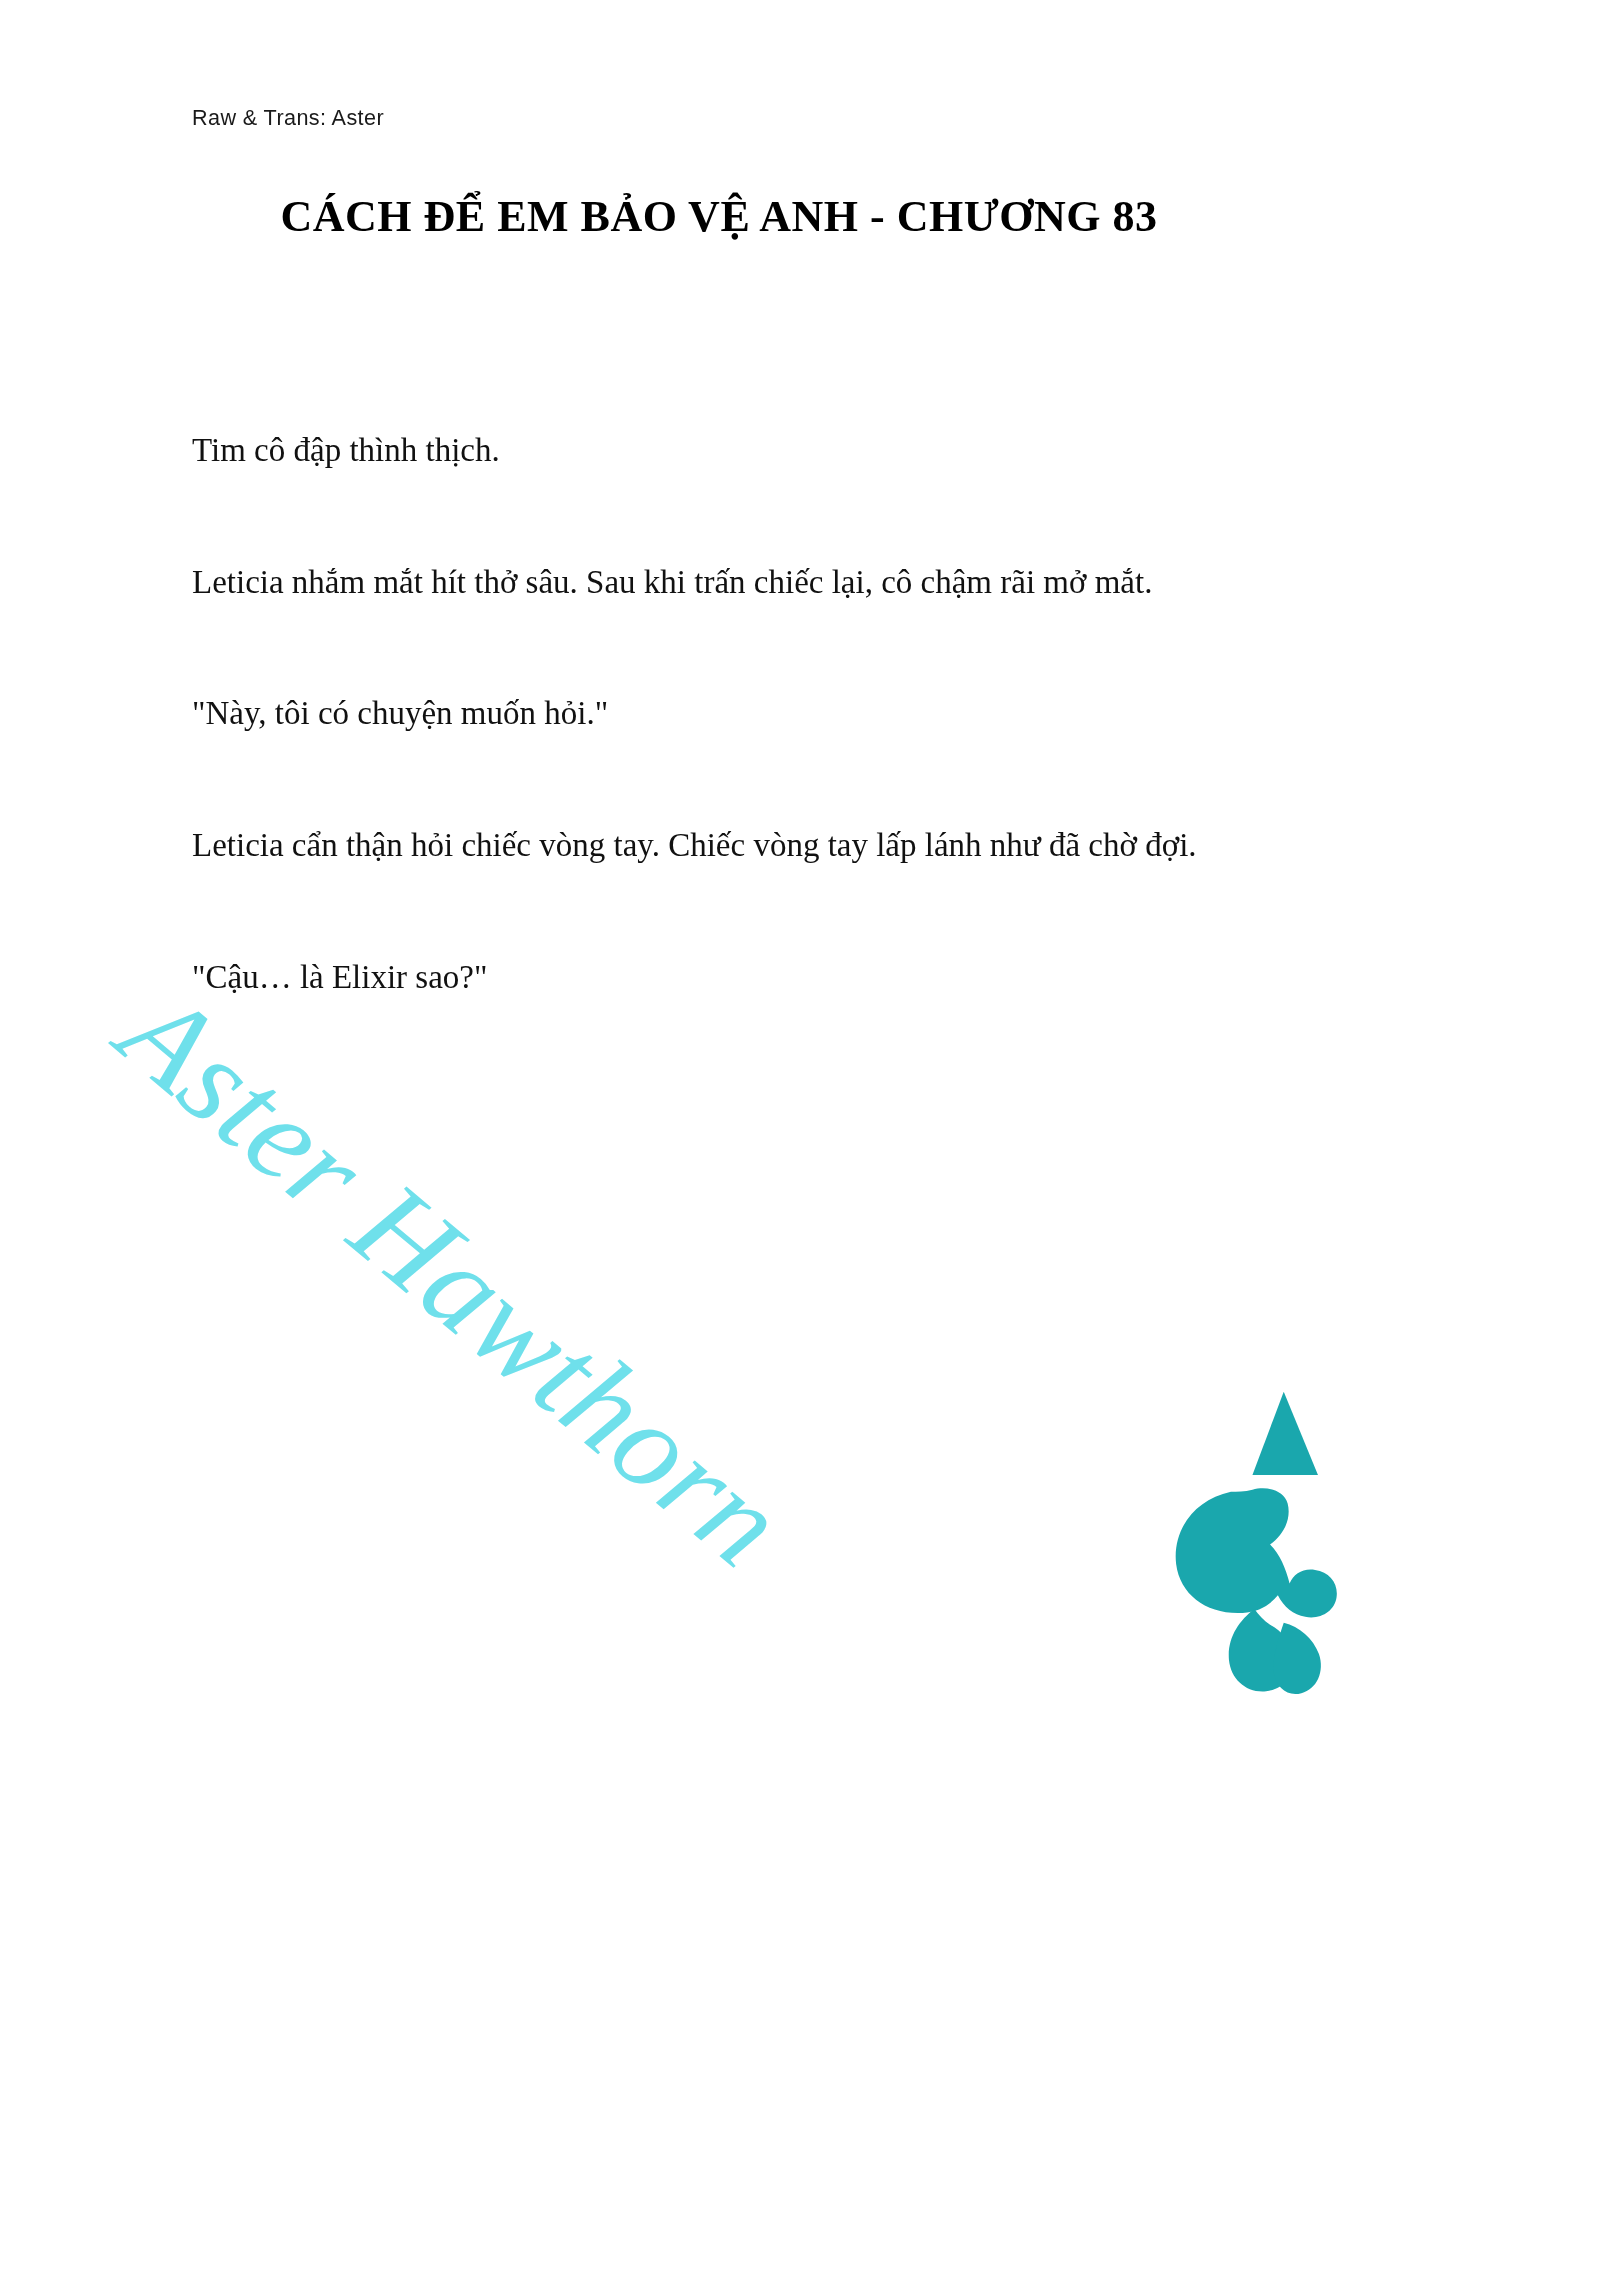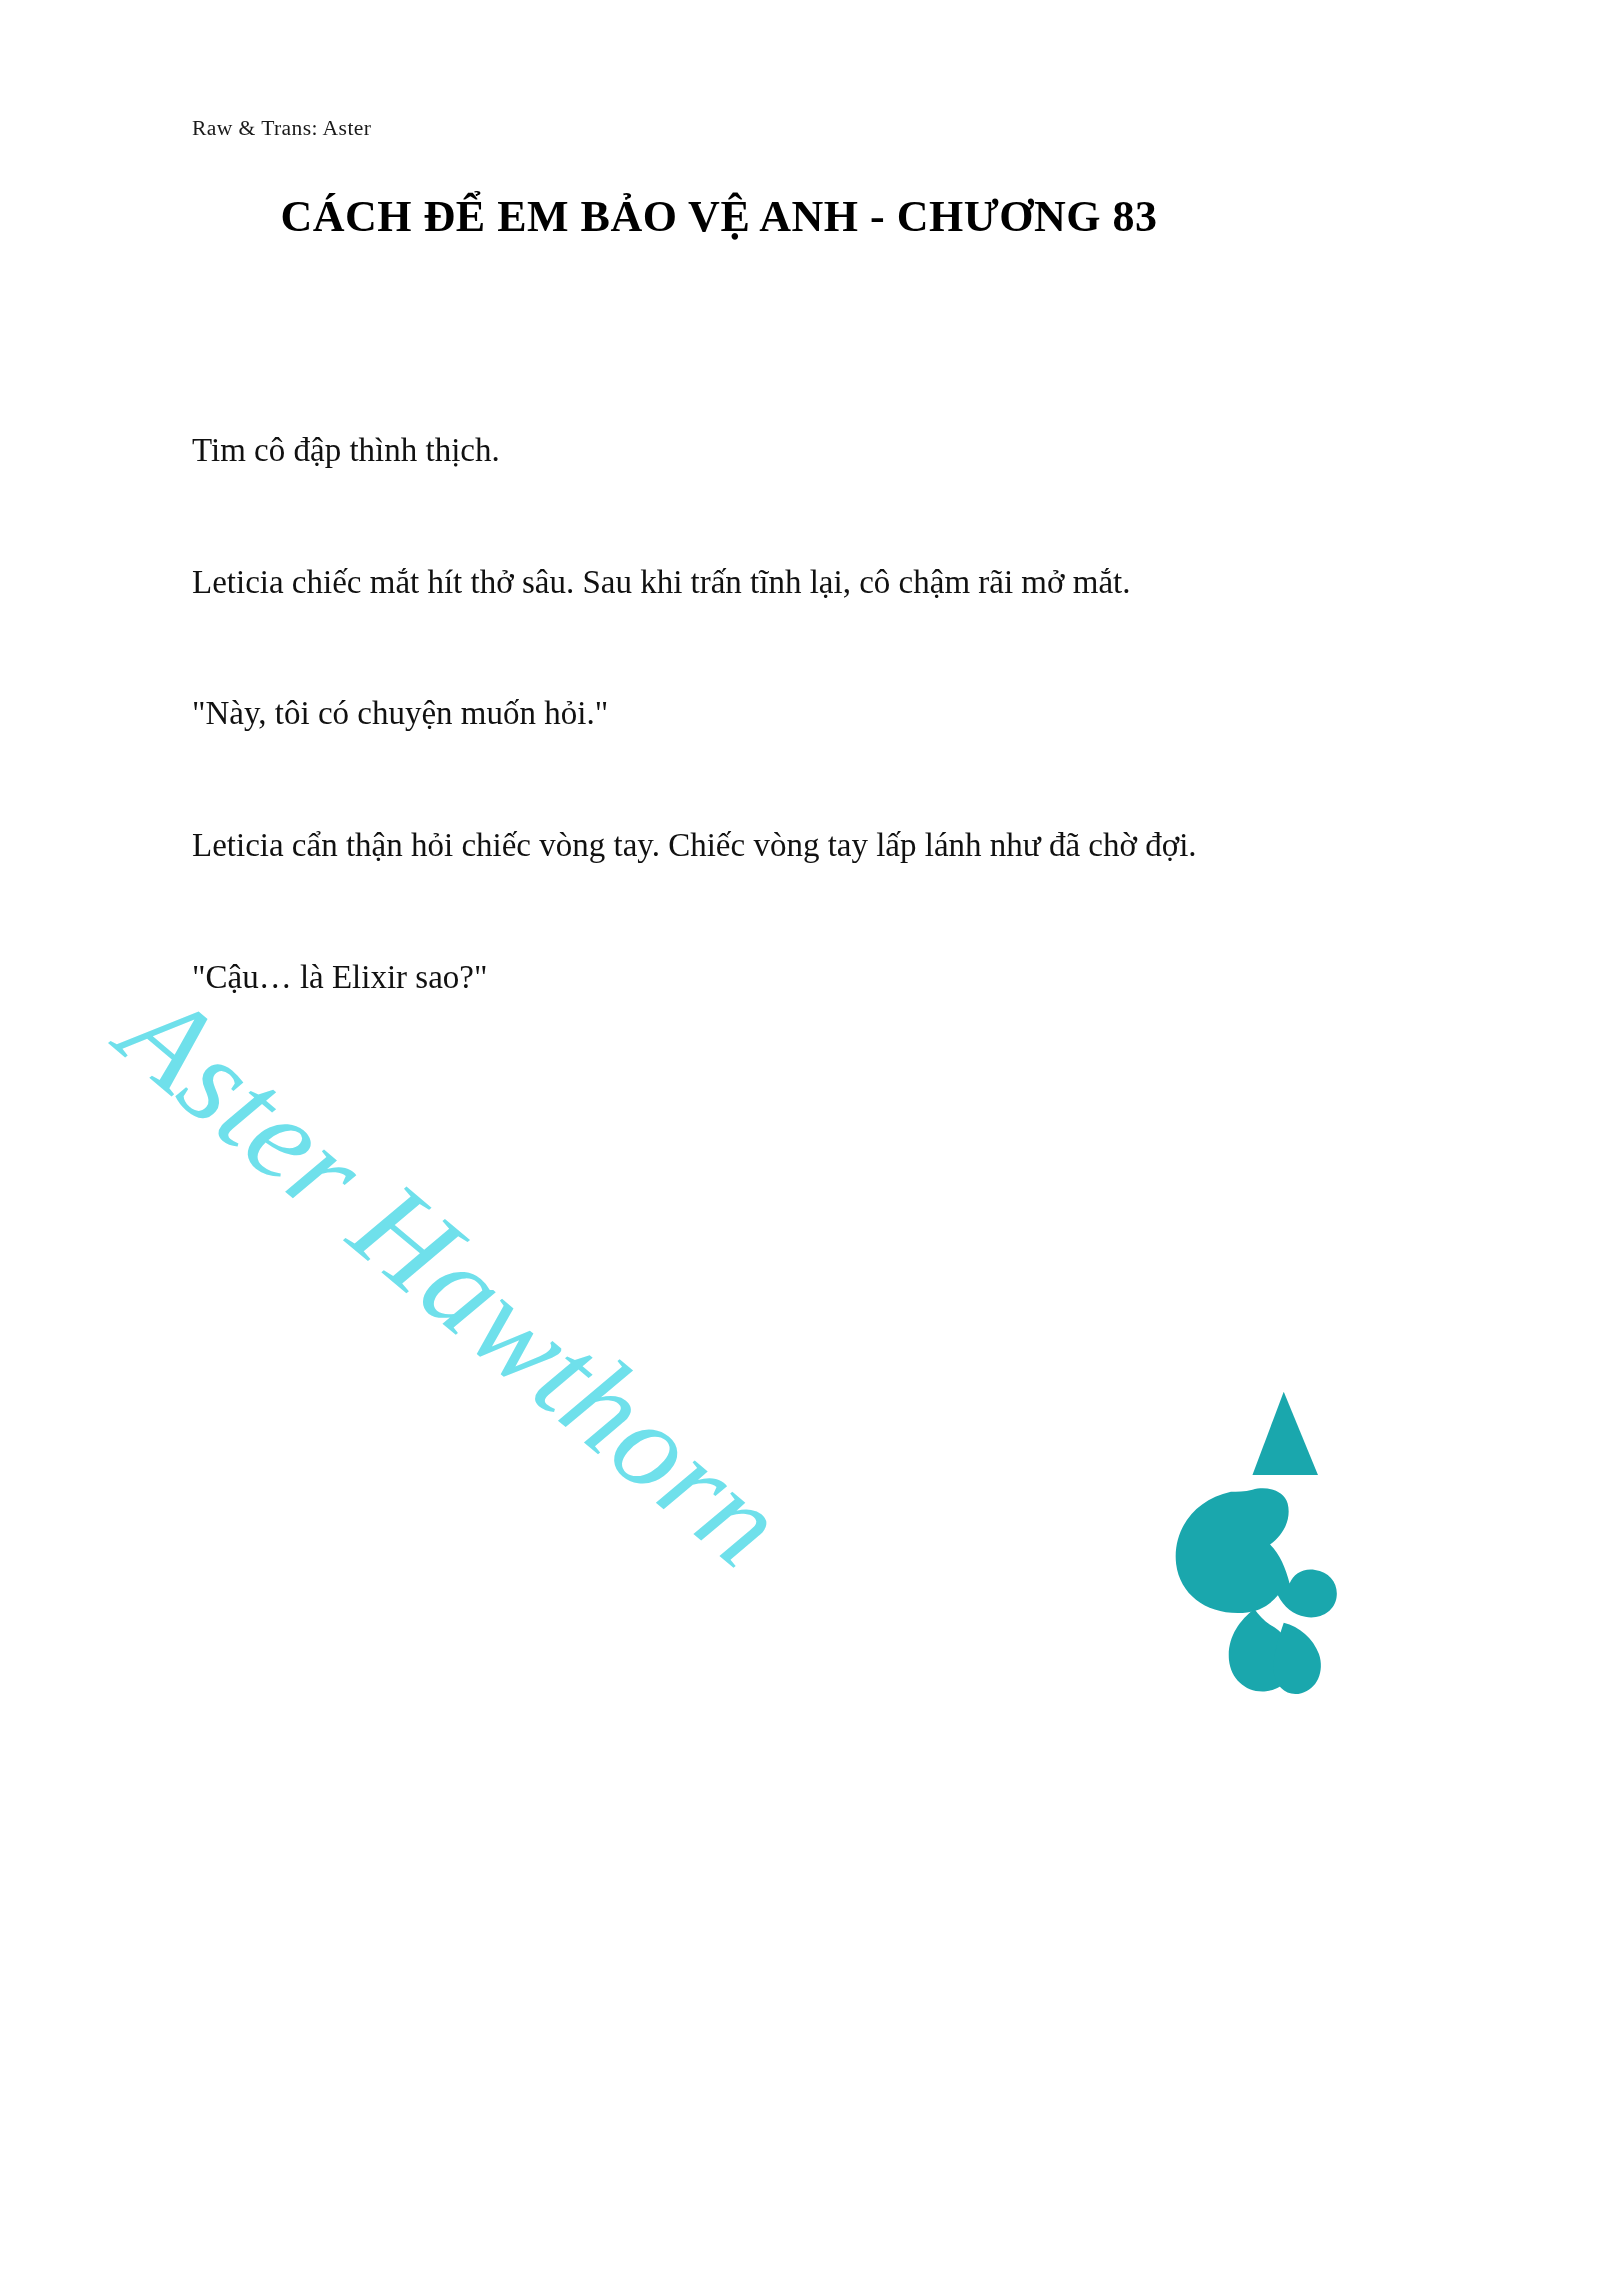--- a/index.html
+++ b/index.html
@@ -10,23 +10,23 @@
   .page {
     position: relative;
     width: 1621px;
     height: 2293px;
     background: #ffffff;
     overflow: hidden;
     font-family: "Liberation Serif", serif;
   }
   .credit-line {
     position: absolute;
-    top: 116px;
+    top: 105px;
     left: 192px;
-    font-family: Liberation Serif, serif;
+    font-family: Liberation Sans, sans-serif;
     font-size: 21.6px;
     color: #1a1a1a;
     letter-spacing: 0.4px;
     white-space: nowrap;
   }
   .doc-title {
     position: absolute;
     top: 191px;
     left: 0;
     width: 1438px;
@@ -88,21 +88,21 @@
 <body>
 
 <div class="page">
 
   <div class="credit-line">Raw &amp; Trans: Aster</div>
 
   <div class="doc-title">CÁCH ĐỂ EM BẢO VỆ ANH - CHƯƠNG 83</div>
 
   <div class="body-text">
     <p class="para">Tim cô đập thình thịch.</p>
-    <p class="para">Leticia chiếc mắt hít thở sâu. Sau khi trấn tĩnh lại, cô chậm rãi mở mắt.</p>
+    <p class="para">Leticia nhắm mắt hít thở sâu. Sau khi trấn chiếc lại, cô chậm rãi mở mắt.</p>
     <p class="para">"Này, tôi có chuyện muốn hỏi."</p>
     <p class="para">Leticia cẩn thận hỏi chiếc vòng tay. Chiếc vòng tay lấp lánh như đã chờ đợi.</p>
     <p class="para">"Cậu… là Elixir sao?"</p>
   </div>
 
   <div class="watermark">
     <div class="watermark-text">Aster Hawthorn</div>
 
     <svg class="watermark-cat" viewBox="0 0 230 330">
       <g fill="#1aa7ad">

